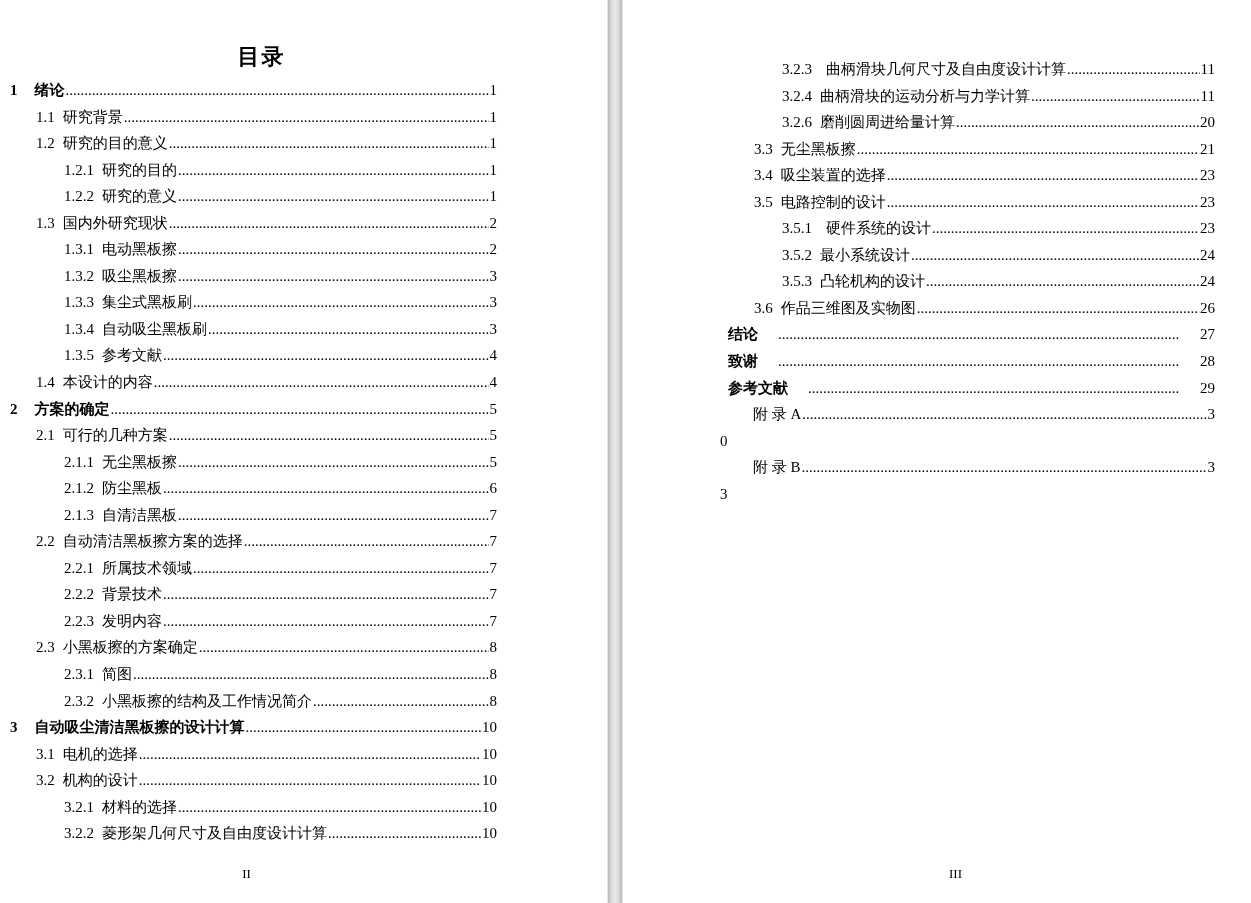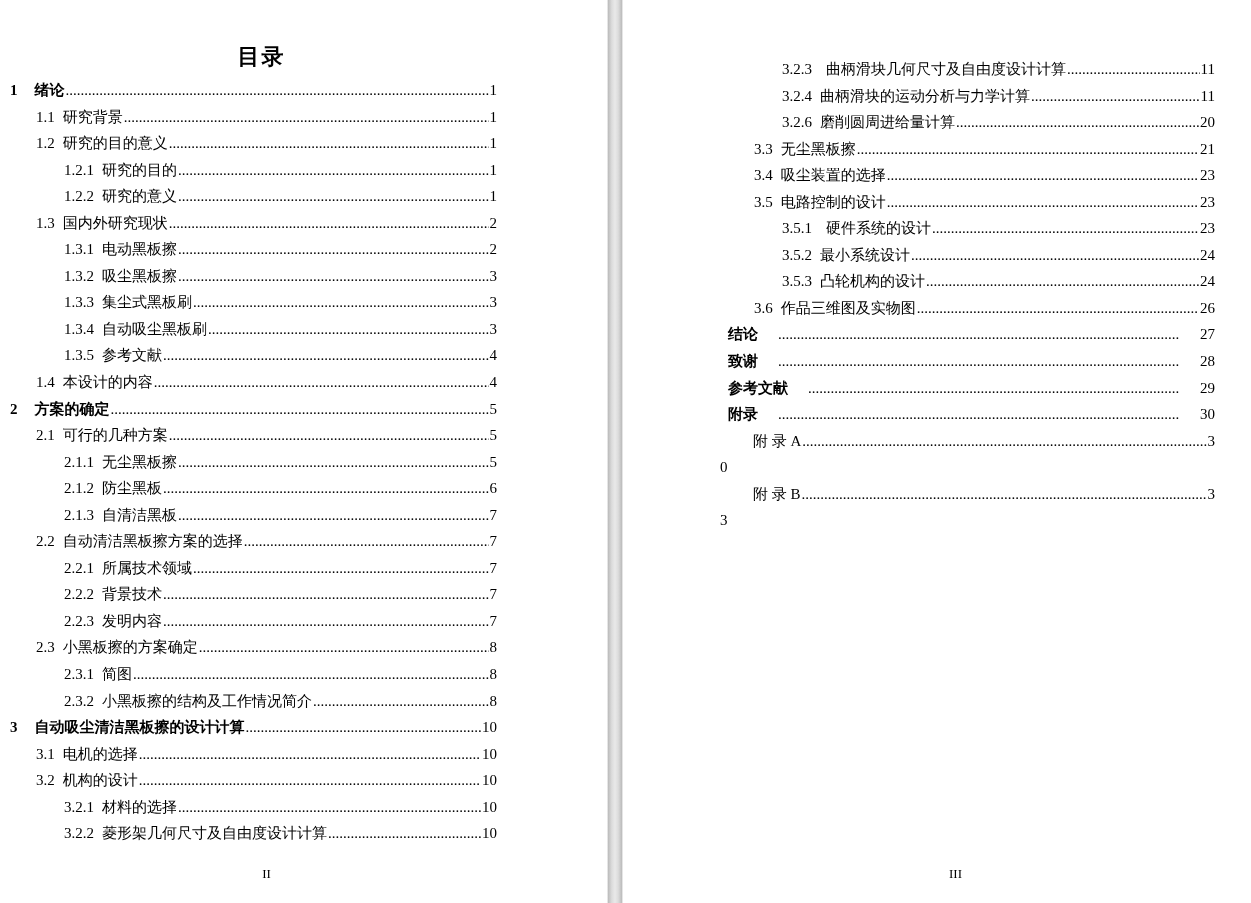--- a/index.html
+++ b/index.html
@@ -37,21 +37,21 @@
     flex:1 1 auto;overflow:hidden;white-space:nowrap;margin:0 1px;
   }
   .dots::after{
     content:"..................................................................................................................................................................................................................................................................";
   }
   .pg{flex:0 0 auto;}
   .footer{
     position:absolute;width:487px;top:866px;text-align:center;
     font-size:13px;line-height:16px;
   }
-  #footer-left{left:23px;}
+  #footer-left{left:3px;}
   #footer-right{left:712px;}
 </style>
 </head>
 <body>
 
 <div class="page-gap"></div>
 
 <h1 class="toc-title">目录</h1>
 
 <div class="entries" id="left-entries">
@@ -299,25 +299,20 @@
     <div class="toc-row lvl0 bold">
       <span class="txt">致谢</span>
       <span class="dots"></span>
       <span class="pg">28</span>
     </div>
     <div class="toc-row lvl0 bold">
       <span class="txt">参考文献</span>
       <span class="dots"></span>
       <span class="pg">29</span>
     </div>
-    <div class="toc-row lvl0 bold">
-      <span class="txt">附录</span>
-      <span class="dots"></span>
-      <span class="pg">30</span>
-    </div>
     <div class="toc-row lvl4">
       <span class="txt">附 录 A</span>
       <span class="dots"></span>
       <span class="pg">3</span>
     </div>
     <div class="toc-row lvlw">
       <span class="txt">0</span>
     </div>
     <div class="toc-row lvl4">
       <span class="txt">附 录 B</span>

